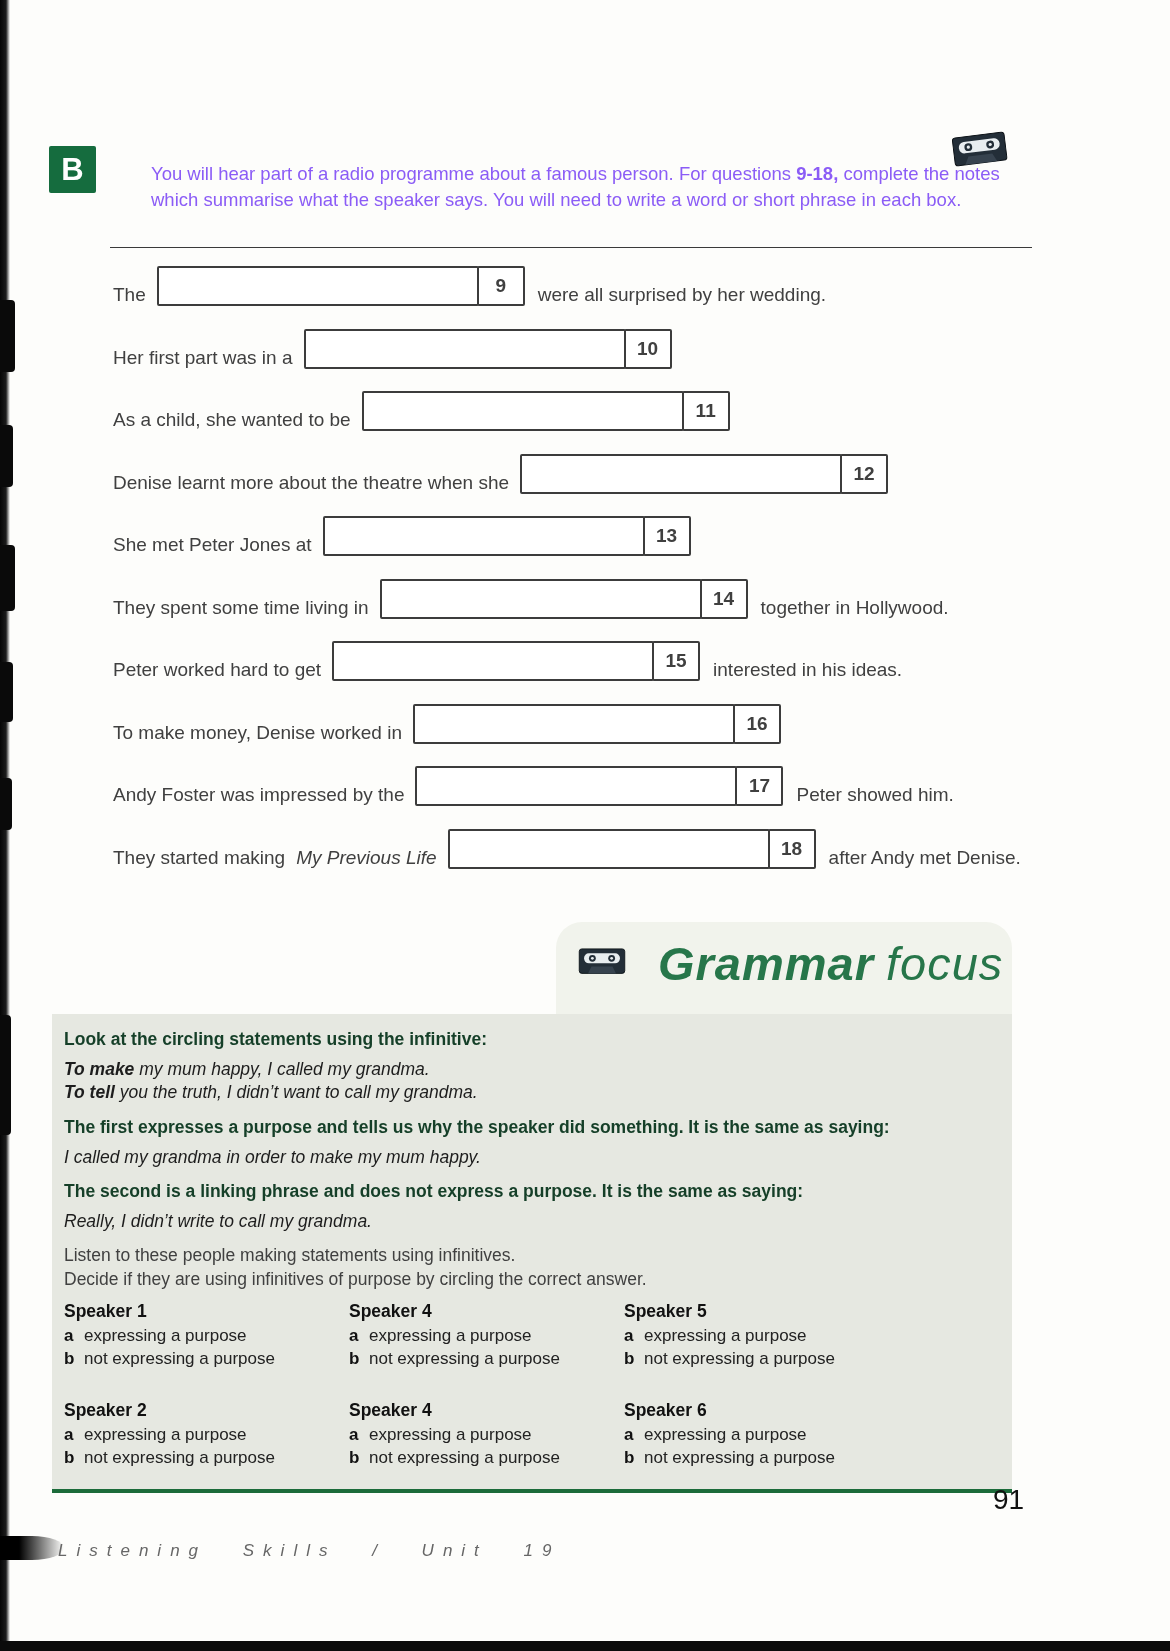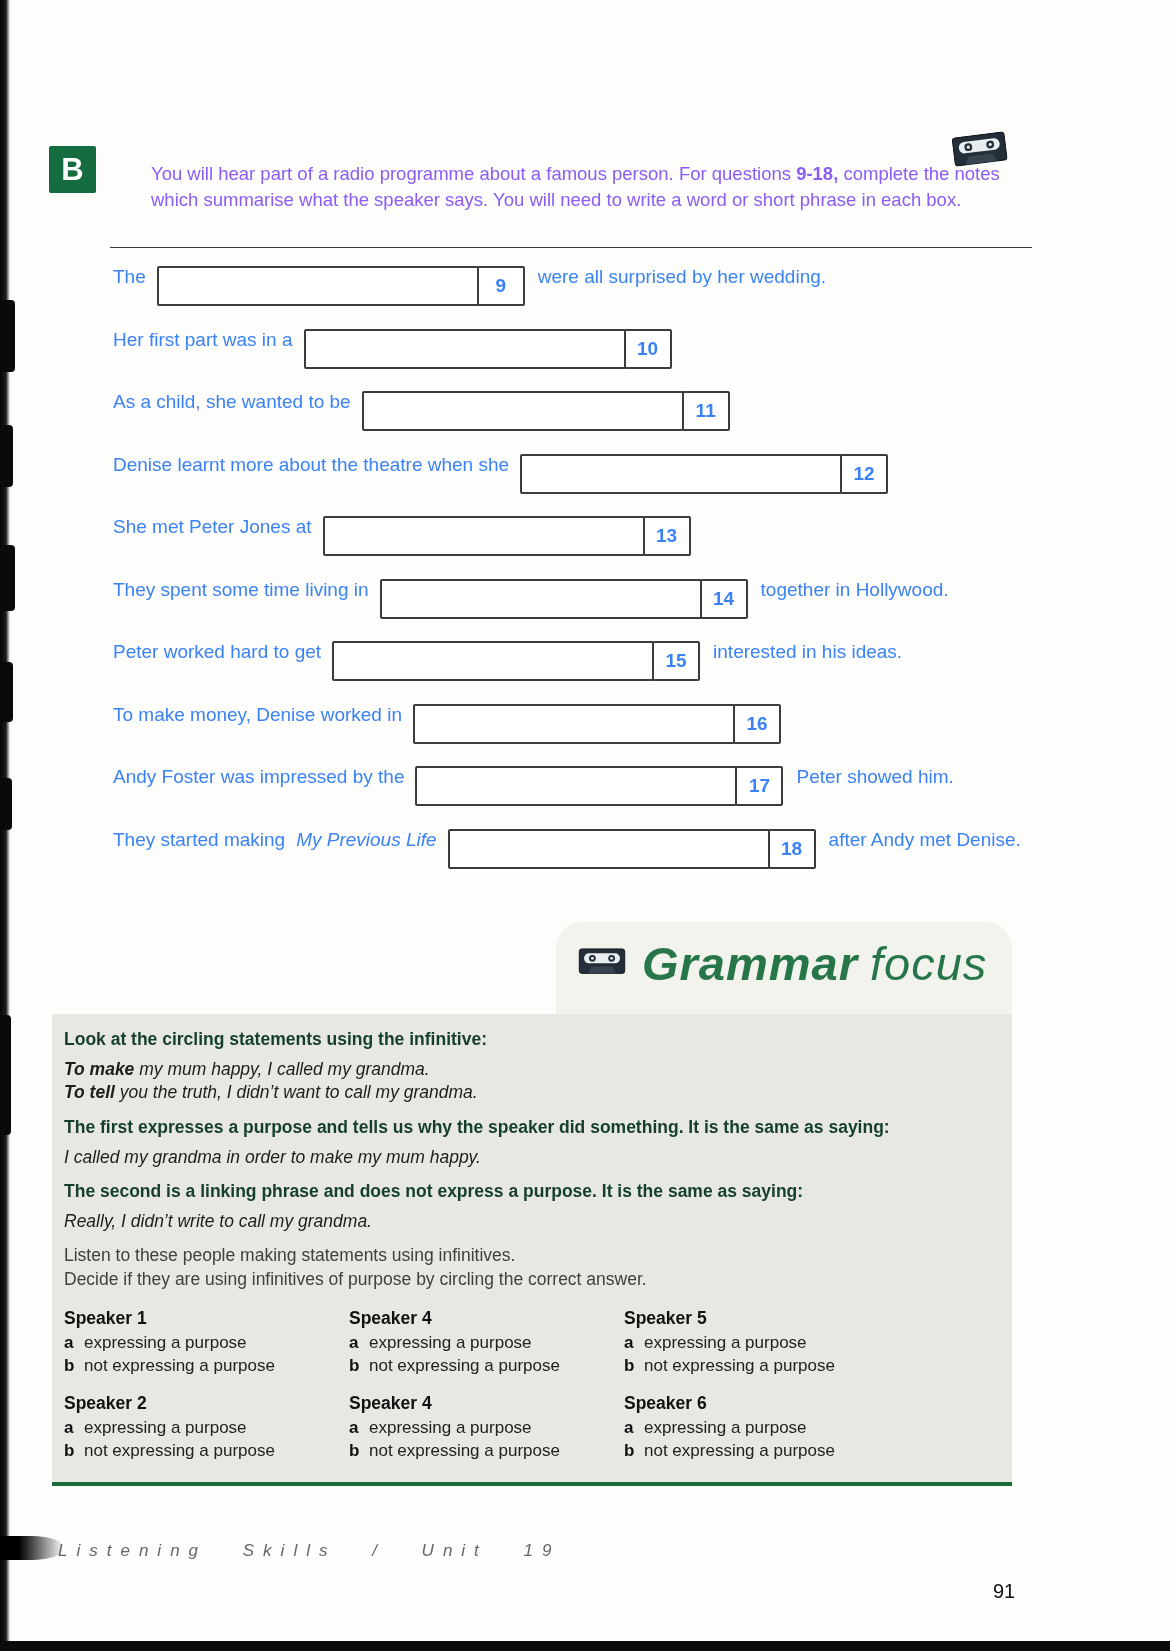--- a/index.html
+++ b/index.html
@@ -26,56 +26,56 @@
   .b-badge{position:absolute;left:49px;top:146px;width:47px;height:47px;
     background:#156c3e;color:#fff;font-weight:bold;font-size:31px;
     display:flex;align-items:center;justify-content:center;border-radius:2px;}
   .instructions{position:absolute;left:113px;top:142px;width:855px;
     font-size:18.5px;line-height:1.42;color:#8b5cf6;margin-left:38px;}
   .cassette-top{position:absolute;left:953px;top:134px;transform:rotate(-7deg);}
   .rule{position:absolute;left:110px;top:247px;width:922px;height:0;
     border-top:1.8px solid #3a3a3a;}
   
   .questions{position:absolute;left:113px;top:266px;width:1010px;}
-  .q-row{display:flex;align-items:flex-start;height:40px;margin-bottom:22.5px;font-size:19px;color:#3b82f6;}
+  .q-row{display:flex;align-items:flex-end;height:40px;margin-bottom:22.5px;font-size:19px;color:#404040;}
   .q-pre{margin-right:11px;white-space:nowrap;}
   .q-pre.italic{font-style:italic;}
   .q-pre.italic:empty{display:none;}
   .box-group{display:flex;flex:0 0 auto;}
   .answer-box{width:318px;height:36px;border:2px solid #3c3c3c;background:#fff;border-radius:2px;}
   .num-box{width:44px;height:36px;border:2px solid #3c3c3c;margin-left:-2px;background:#fff;
     display:flex;align-items:center;justify-content:center;font-weight:bold;font-size:19px;border-radius:2px;}
   .q-post{margin-left:13px;white-space:nowrap;}
   .q-post:empty{display:none;}
   
   .heading-box{position:absolute;left:556px;top:922px;width:456px;height:94px;
     background:#f1f3ec;border-radius:26px 26px 0 0;}
-  .grammar-heading{position:absolute;left:578px;top:936px;display:flex;align-items:center;gap:16px;justify-content:center;}
+  .grammar-heading{position:absolute;left:578px;top:936px;display:flex;align-items:center;gap:32px;justify-content:center;}
   .grammar-title{font-style:italic;font-size:47px;color:#27764a;letter-spacing:1px;
     font-family:"Liberation Sans", sans-serif;}
   .grammar-title .w1{font-weight:bold;margin-right:12px;}
   .grammar-title .w2{font-weight:normal;}
   
   .grammar-panel{position:absolute;left:52px;top:1014px;width:960px;box-sizing:border-box;
     padding:14px 20px 18px 12px;background:#e6e8e1;border-bottom:4px solid #1c6b3a;}
   .grammar-panel p{margin:0;font-size:17.5px;line-height:1.35;}
   .g-bold{font-weight:bold;color:#153f28;margin-bottom:6px !important;}
   .g-ex{font-style:italic;color:#1d1d1d;}
   .g-ex b{font-style:italic;}
   .mt{margin-top:11px !important;}
   .g-green{font-weight:normal;color:#404040;}
-  .speakers-grid{margin-top:15px;display:grid;grid-template-columns:285px 275px 1fr;row-gap:13px;}
+  .speakers-grid{margin-top:8px;display:grid;grid-template-columns:285px 275px 1fr;row-gap:27px;}
   .speaker-block{line-height:1.3;}
   .speaker-name{font-weight:bold;font-size:17.5px;margin-bottom:3px;color:#111;}
   .option{display:flex;font-size:17px;color:#222;margin-bottom:1px;}
   .opt-letter{font-weight:bold;width:20px;flex:0 0 20px;color:#111;}
   
   .footer-left{position:absolute;left:58px;top:1541px;font-style:italic;color:#666;
     font-size:17px;letter-spacing:9px;word-spacing:22px;}
-  .page-number{position:absolute;left:993px;top:1580px;font-size:20px;color:#111;}
+  .page-number{position:absolute;left:993px;top:1484px;font-size:28px;color:#111;}
 </style>
 </head>
 <body>
 
 <div class="binding-strip"></div>
 <div class="binding-tab tab1"></div>
 <div class="binding-tab tab2"></div>
 <div class="binding-tab tab3"></div>
 <div class="binding-tab tab4"></div>
 <div class="binding-tab tab5"></div>

